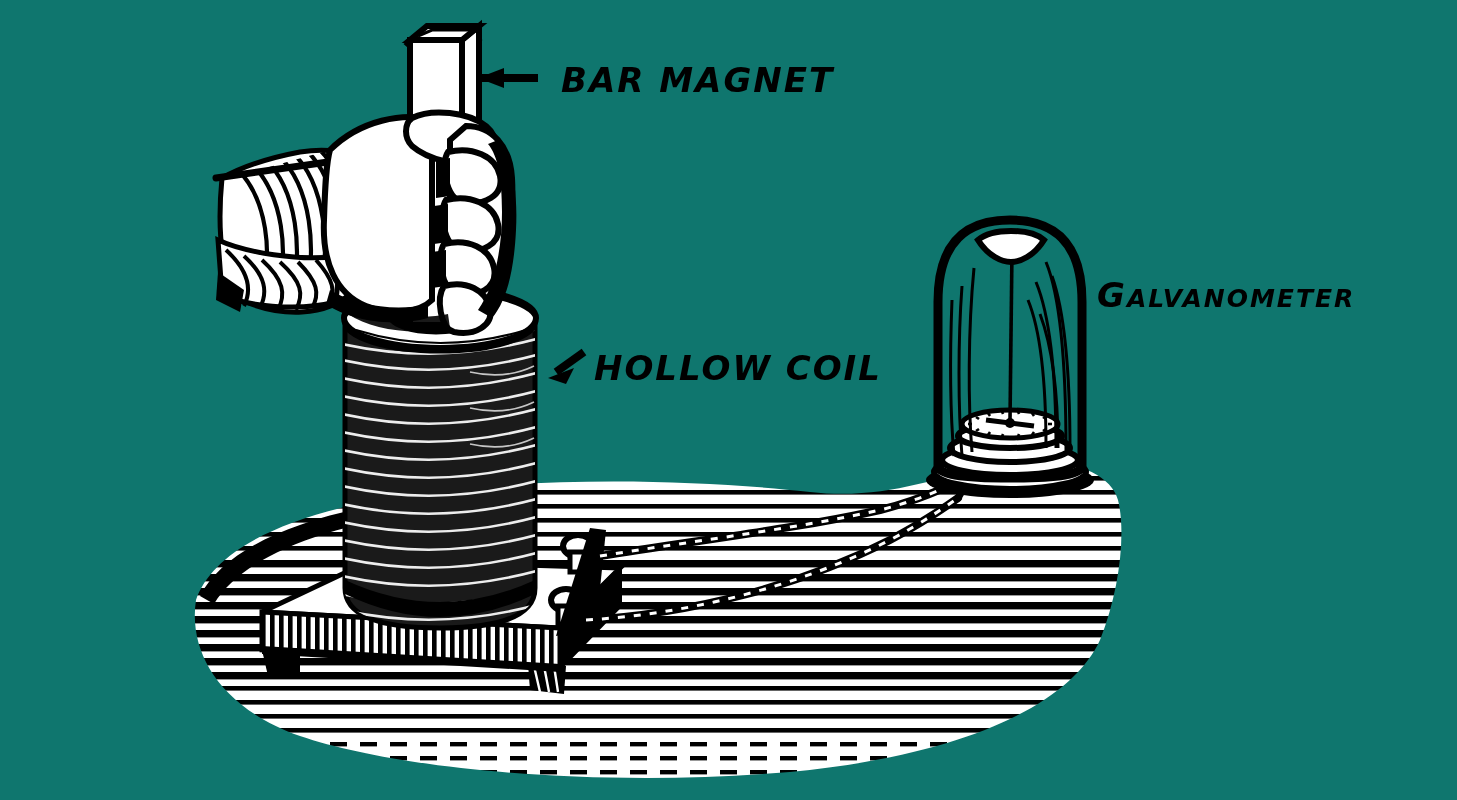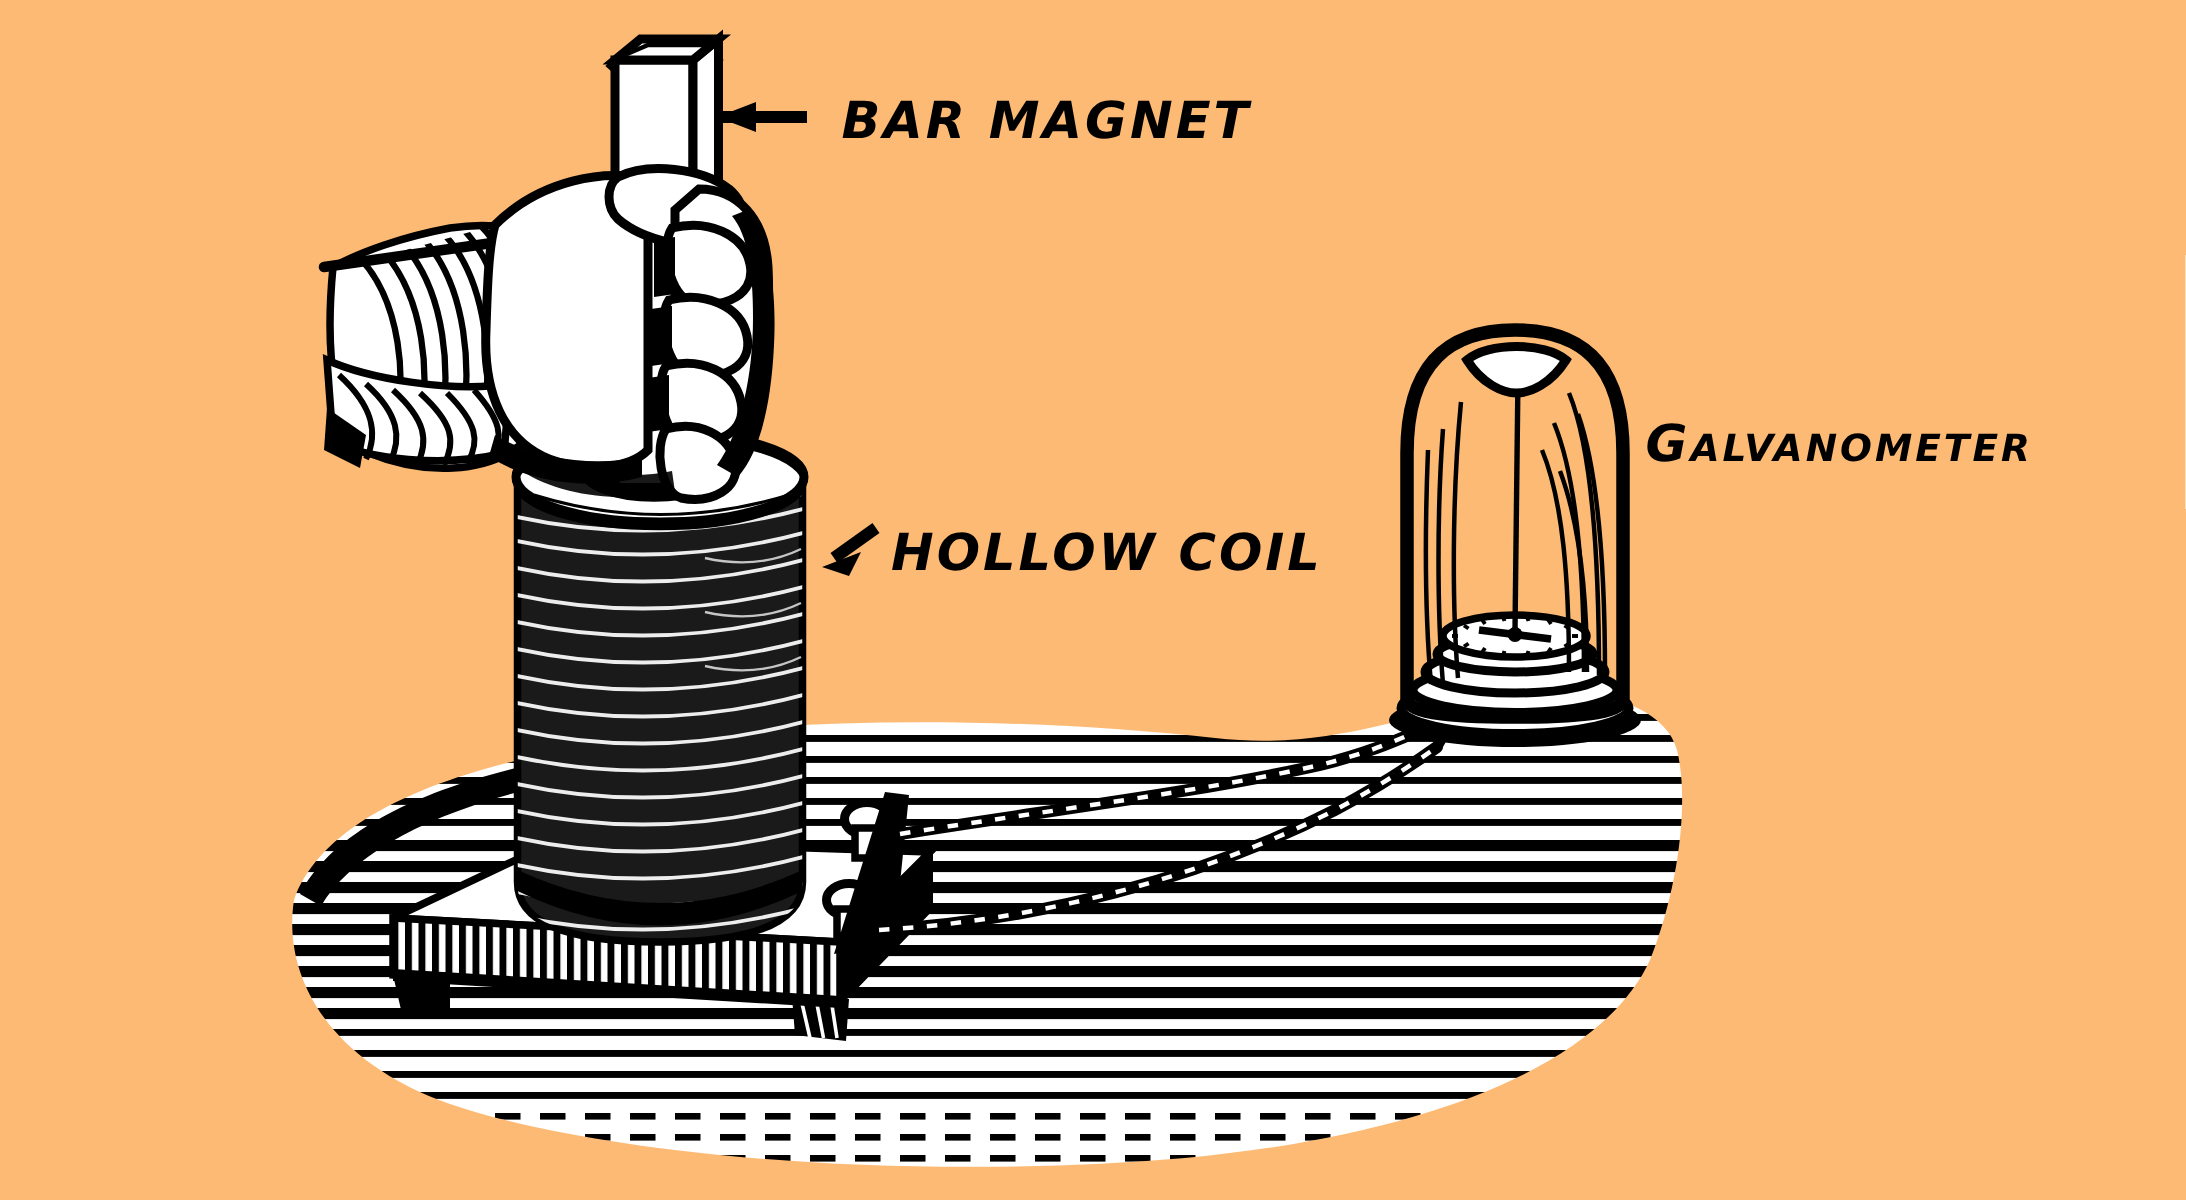--- a/index.html
+++ b/index.html
@@ -10,21 +10,21 @@
   body {
     width: 1457px;
     height: 800px;
     overflow: hidden;
     font-family: "Liberation Sans", sans-serif;
   }
   #figure-root {
     position: relative;
     width: 1457px;
     height: 800px;
-    background: #fdba74;
+    background: #0f766e;
   }
   #engraving {
     position: absolute;
     top: 0;
     left: 0;
     width: 1457px;
     height: 800px;
     display: block;
   }
   .label-text {

